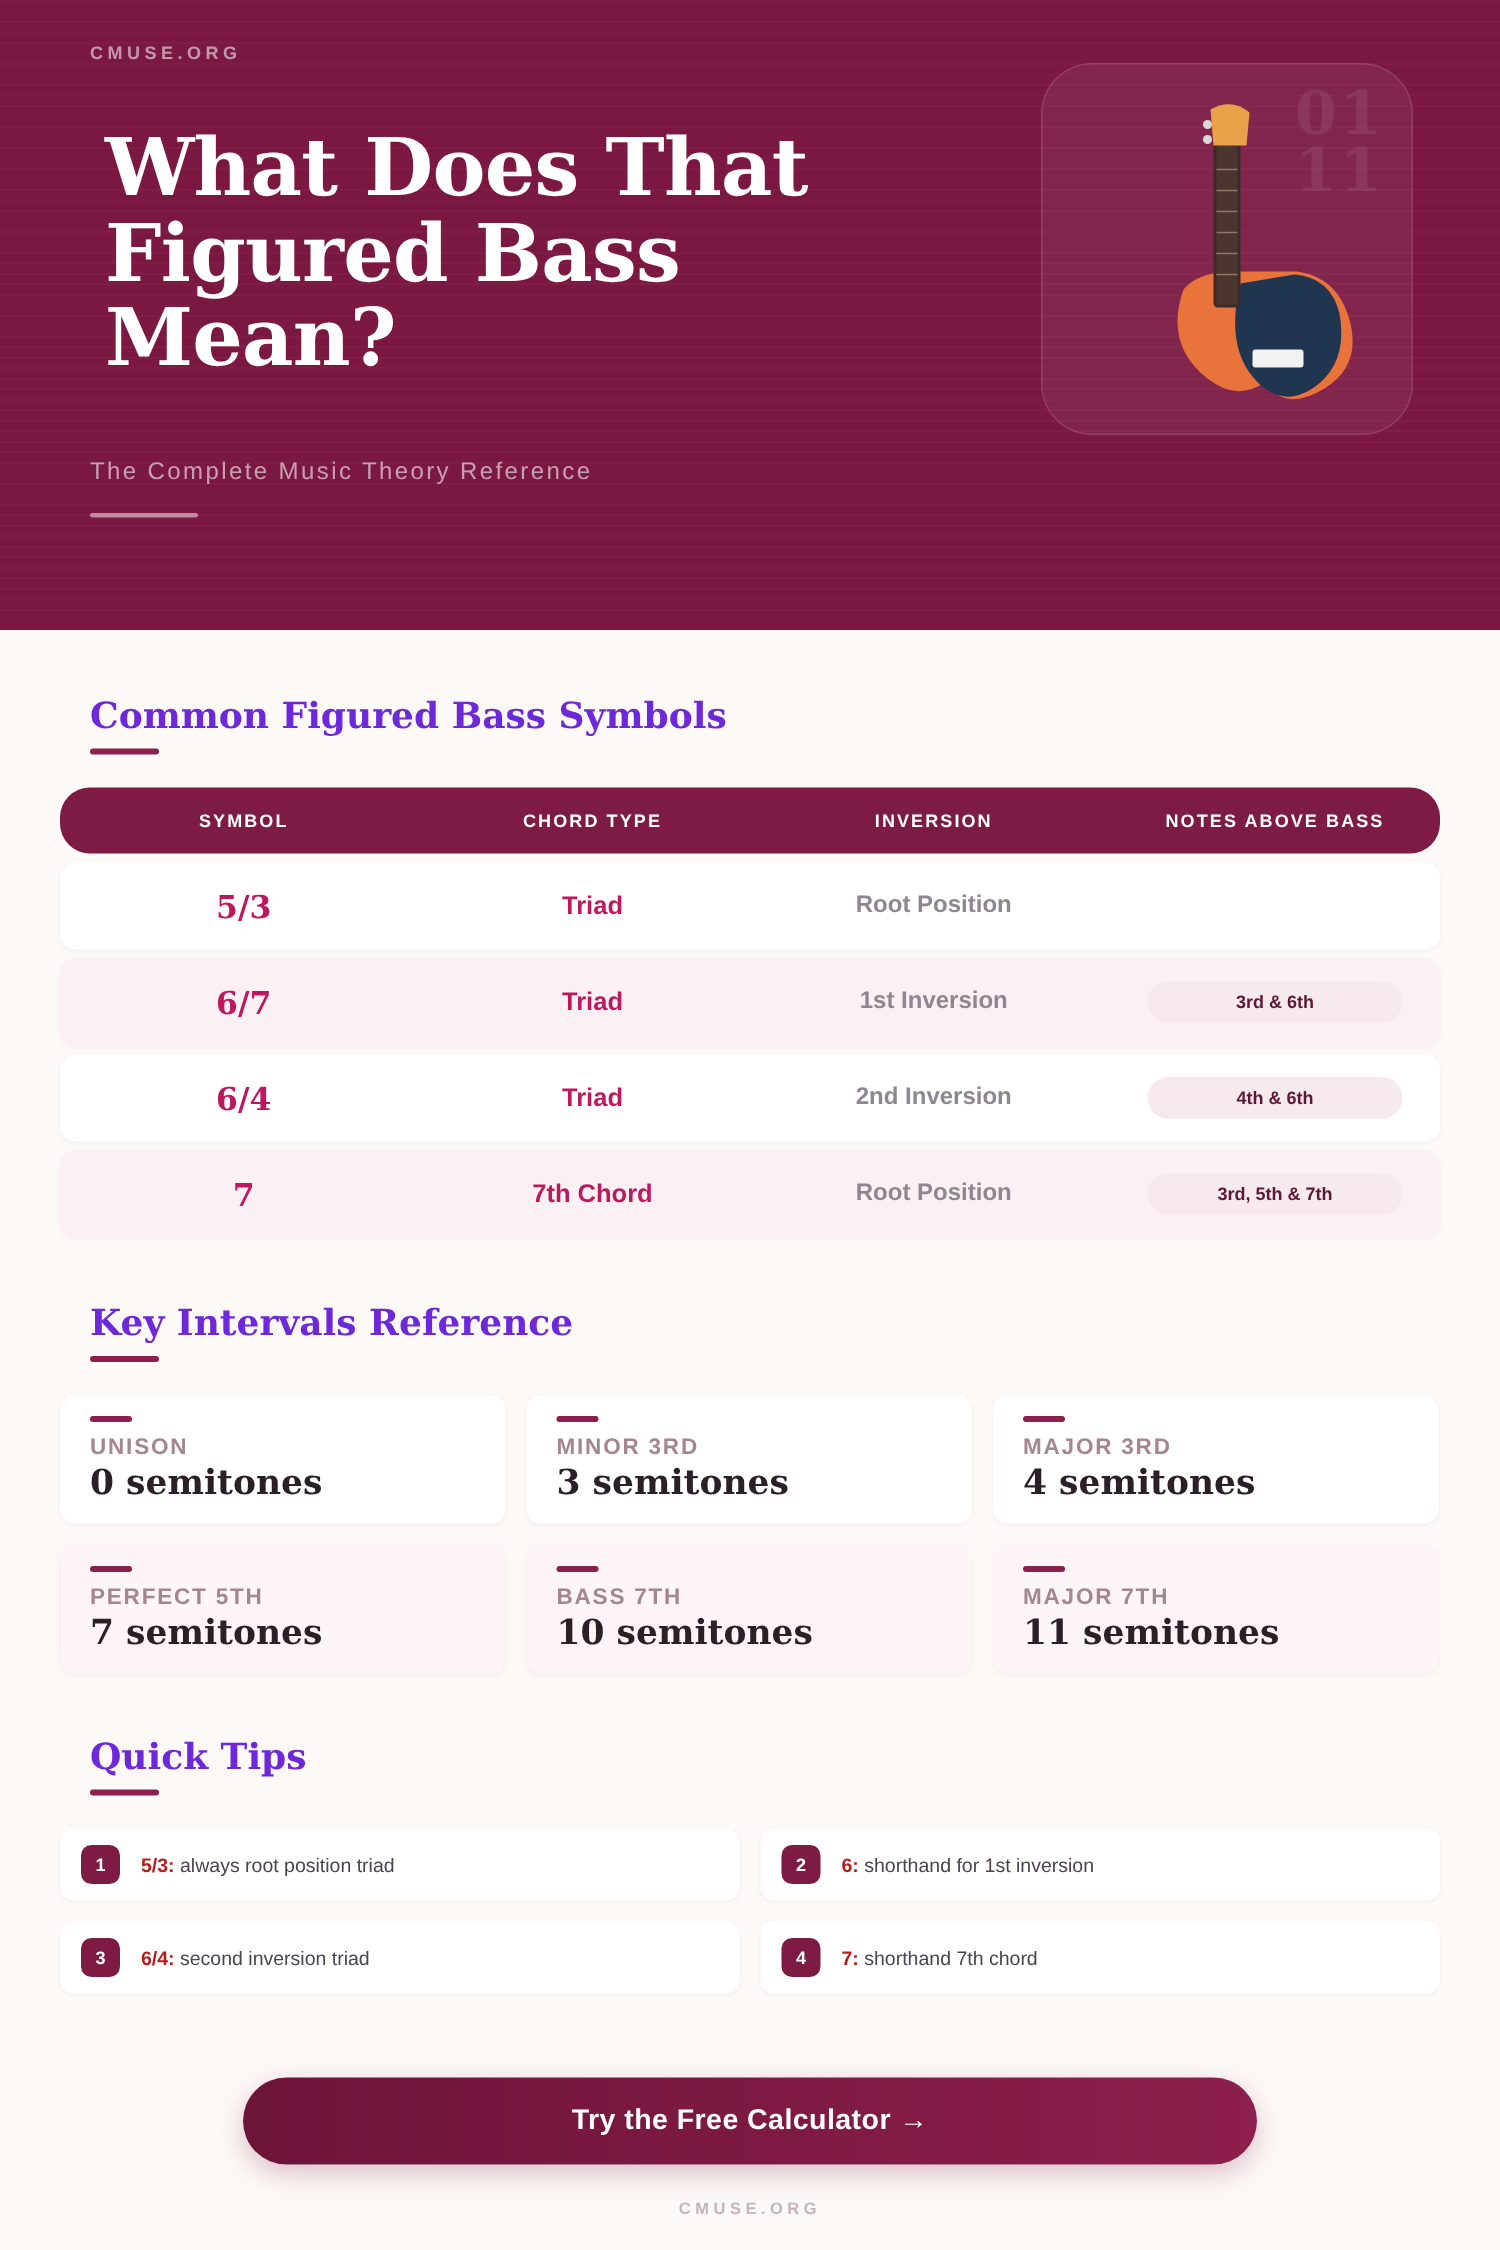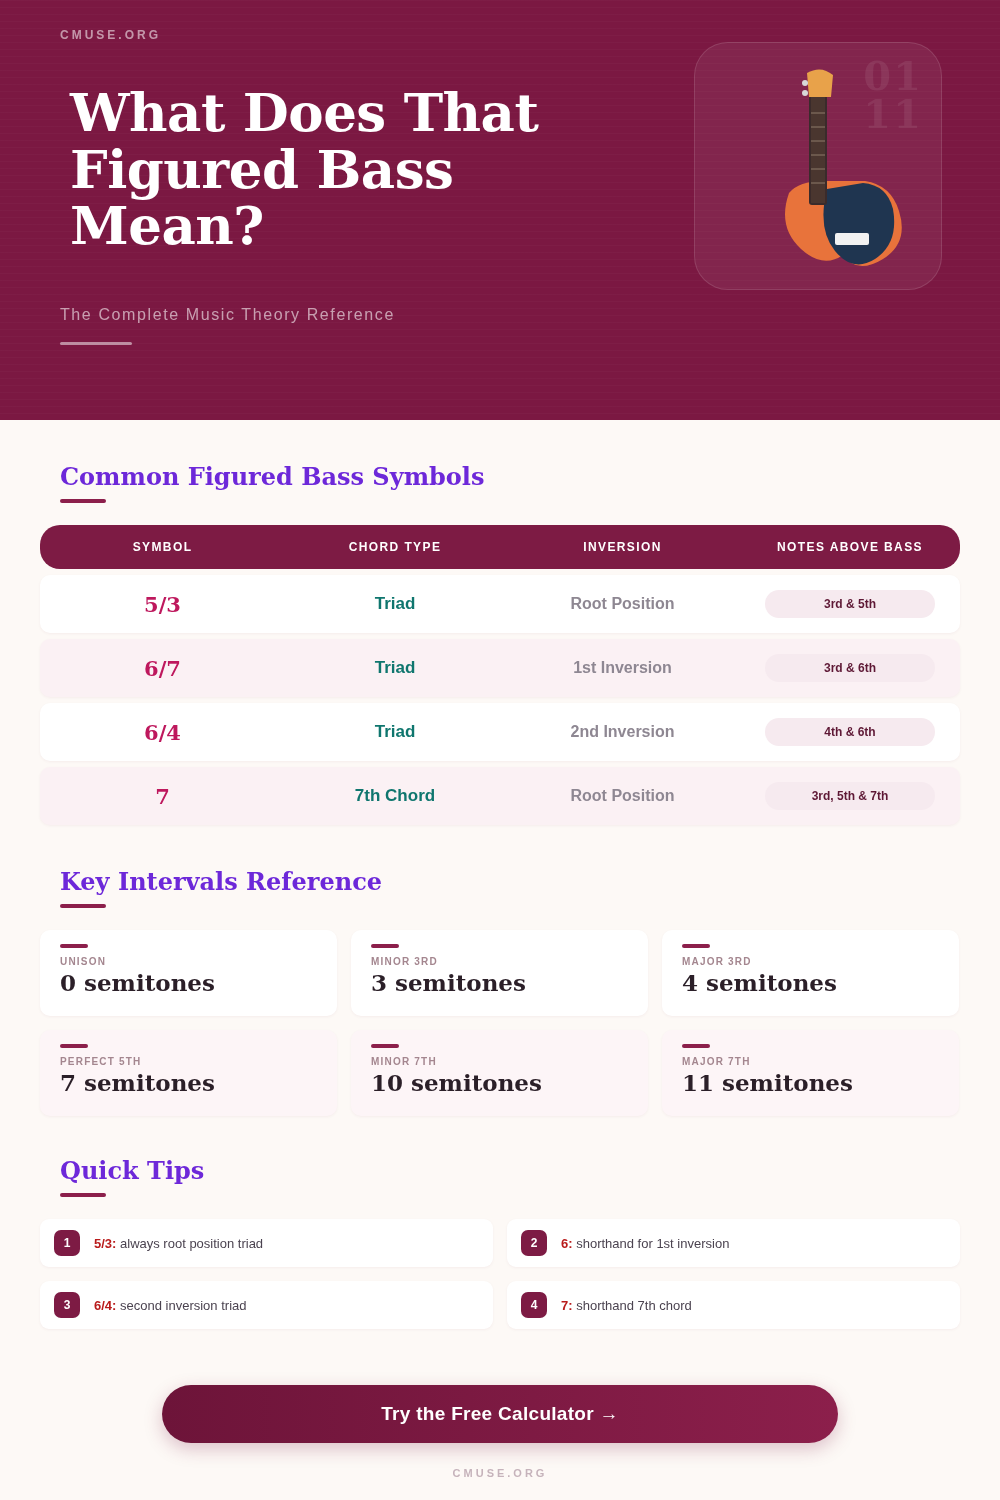--- a/index.html
+++ b/index.html
@@ -108,21 +108,21 @@
   }
   .tbl-row.alt { background: #fbf1f4; }
   .c1 { width: 245px; text-align: center; }
   .c2 { width: 220px; text-align: center; }
   .c3 { width: 235px; text-align: center; }
   .c4 { width: 220px; text-align: center; }
   .sym {
     font-family: "DejaVu Serif", "Liberation Serif", serif;
     font-size: 21px; font-weight: 700; color: #be185d;
   }
-  .ctype { font-size: 17px; font-weight: 700; color: #0f766e; }
+  .ctype { font-size: 17px; font-weight: 700; color: #be185d; }
   .inv { font-size: 16px; font-weight: 700; color: #8e8792; }
   .pill {
     display: inline-block;
     background: #f6eaef;
     color: #5e1835;
     font-size: 12px; font-weight: 700;
     padding: 7px 22px;
     border-radius: 14px;
     min-width: 170px;
   }
@@ -133,21 +133,21 @@
     width: 297px; height: 86px;
     background: #fff;
     border-radius: 10px;
     padding: 14px 20px 0 20px;
     box-shadow: 0 1px 3px rgba(90,20,50,0.05);
   }
   .icard.soft { background: #fdf5f7; }
   .icard .bar { width: 28px; height: 4px; background: #8c1f4b; border-radius: 2px; }
   .icard .nm {
     margin-top: 8px;
-    font-size: 10px; font-weight: 700; letter-spacing: 1.2px; color: #a4868f;
+    font-size: 15px; font-weight: 700; letter-spacing: 1.2px; color: #a4868f;
   }
   .icard .val {
     margin-top: 2px;
     font-family: "DejaVu Serif", "Liberation Serif", serif;
     font-size: 23px; font-weight: 700; color: #2b1f28;
   }
 
   
   .tips { display: flex; flex-wrap: wrap; gap: 14px; width: 920px; margin: 0 auto; }
   .tip {
@@ -238,21 +238,20 @@
         <div class="c1">SYMBOL</div>
         <div class="c2">CHORD TYPE</div>
         <div class="c3">INVERSION</div>
         <div class="c4">NOTES ABOVE BASS</div>
       </div>
 
       <div class="tbl-row">
         <div class="c1 sym">5/3</div>
         <div class="c2 ctype">Triad</div>
         <div class="c3 inv">Root Position</div>
-        <div class="c4"><span class="pill">3rd &amp; 5th</span></div>
       </div>
 
       <div class="tbl-row alt">
         <div class="c1 sym">6/7</div>
         <div class="c2 ctype">Triad</div>
         <div class="c3 inv">1st Inversion</div>
         <div class="c4"><span class="pill">3rd &amp; 6th</span></div>
       </div>
 
       <div class="tbl-row">
@@ -290,21 +289,21 @@
         <div class="nm">MAJOR 3RD</div>
         <div class="val">4 semitones</div>
       </div>
       <div class="icard soft">
         <div class="bar"></div>
         <div class="nm">PERFECT 5TH</div>
         <div class="val">7 semitones</div>
       </div>
       <div class="icard soft">
         <div class="bar"></div>
-        <div class="nm">MINOR 7TH</div>
+        <div class="nm">BASS 7TH</div>
         <div class="val">10 semitones</div>
       </div>
       <div class="icard soft">
         <div class="bar"></div>
         <div class="nm">MAJOR 7TH</div>
         <div class="val">11 semitones</div>
       </div>
     </div>
 
     <div style="height:40px"></div>

